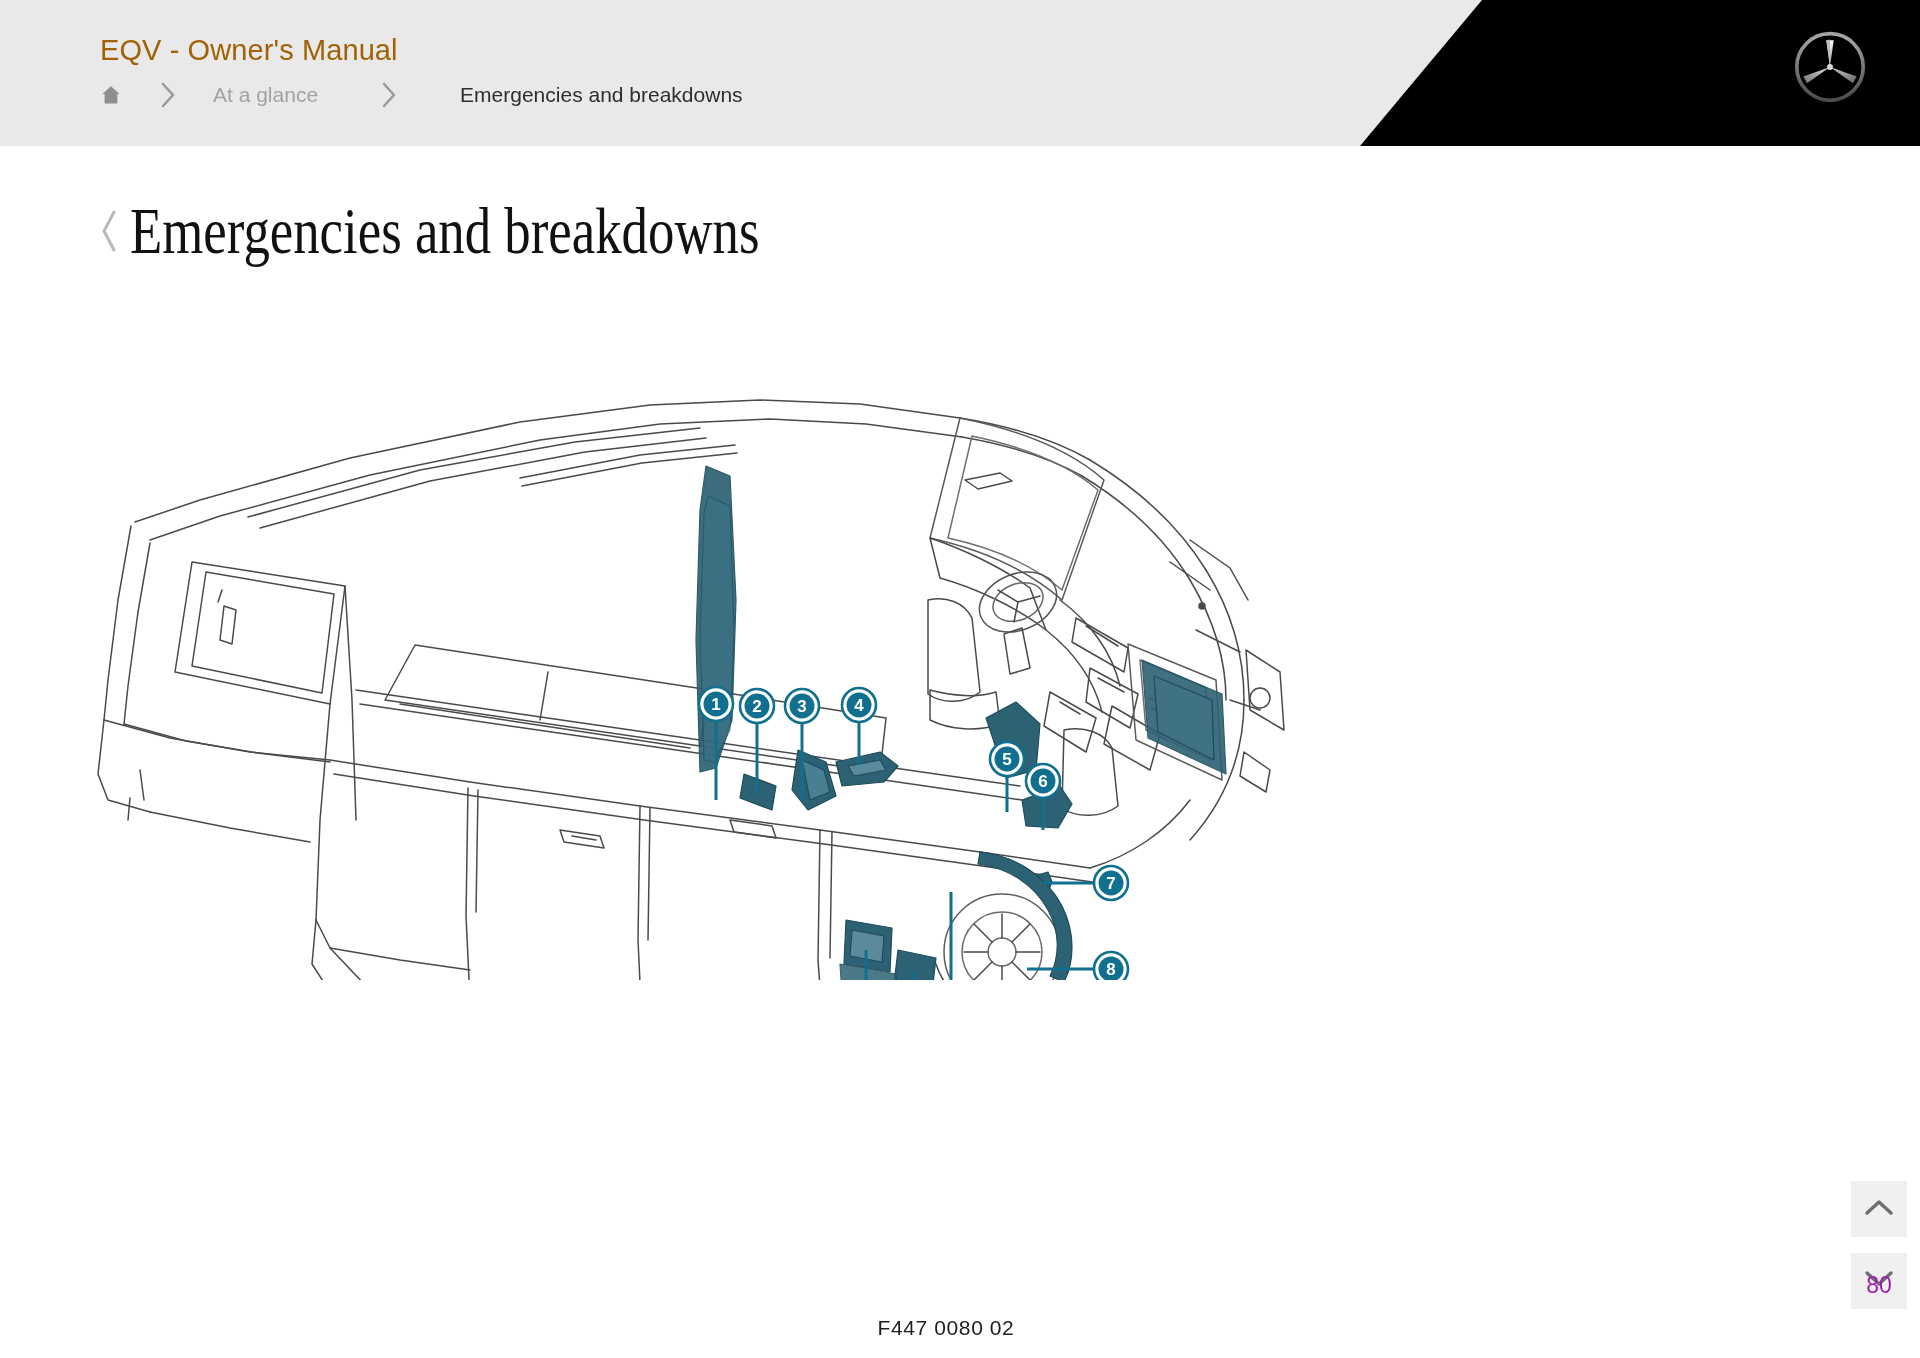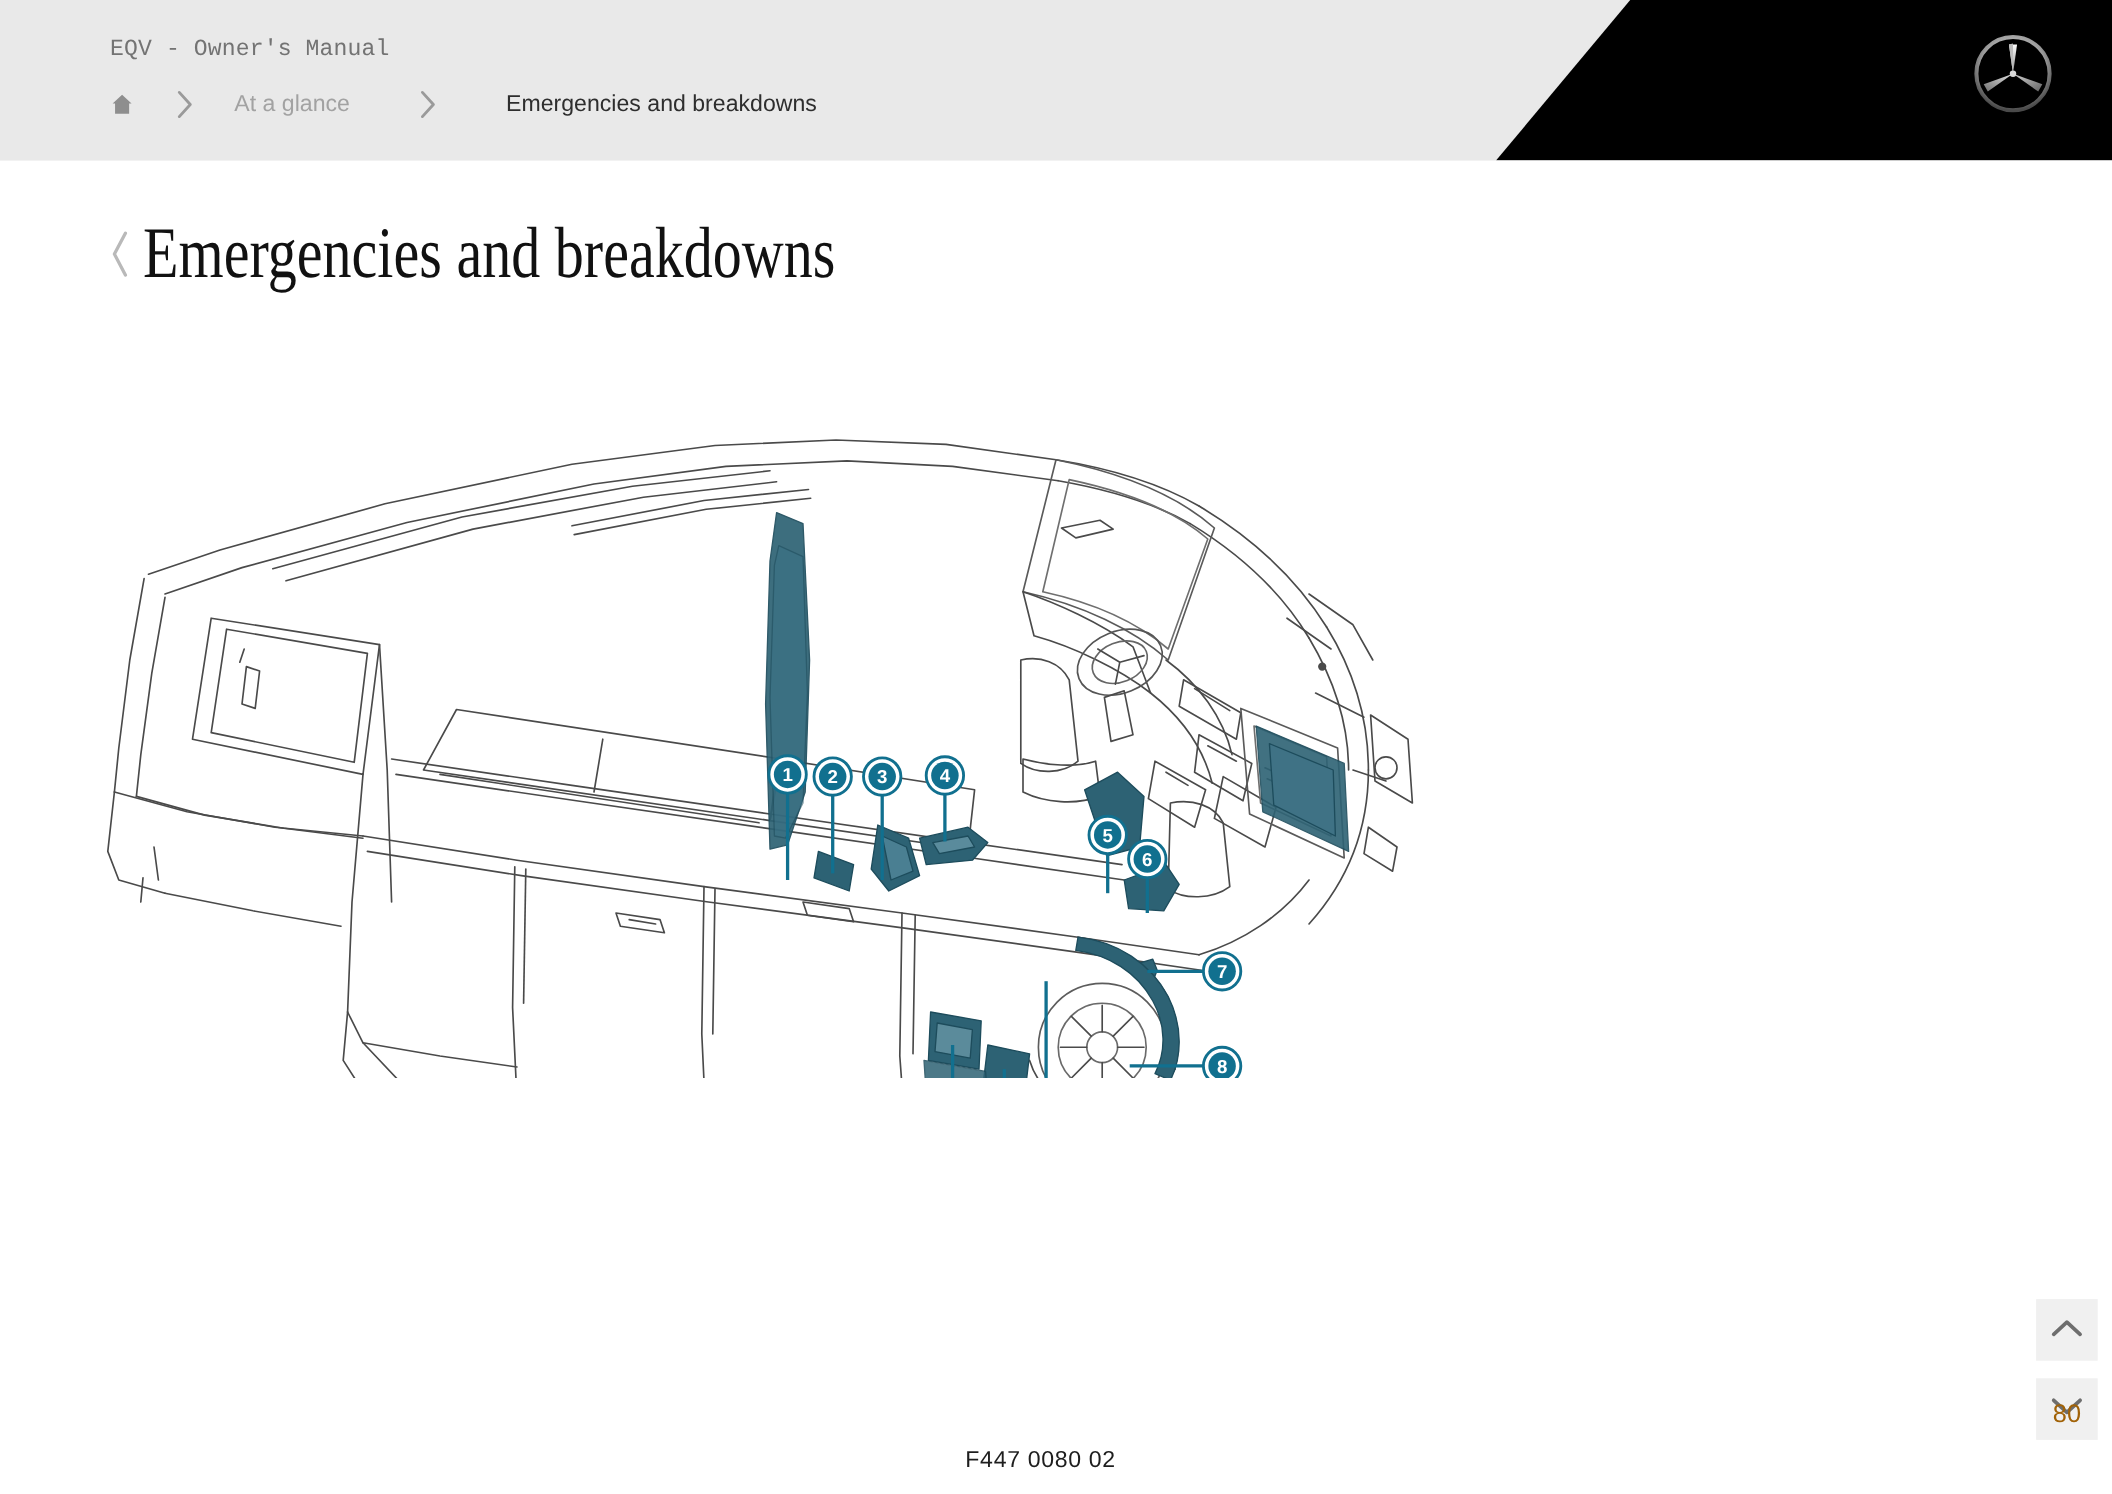--- a/index.html
+++ b/index.html
@@ -23,25 +23,24 @@
     top: 0; right: 0;
     width: 560px;
     height: 146px;
     background: #000000;
     clip-path: polygon(122px 0, 560px 0, 560px 146px, 0 146px);
   }
   .header-titlebar {
     position: absolute;
     left: 100px;
     top: 34px;
-    font-size: 21px;
-    color: #737373;
+    font-size: 29px;
+    color: #a16207;
     letter-spacing: 0.1px;
     white-space: nowrap;
-    font-family: Liberation Mono, monospace;
   }
   .breadcrumb {
     position: absolute;
     left: 99px;
     top: 80px;
     display: flex;
     align-items: center;
     gap: 18px;
     height: 30px;
   }
@@ -135,21 +134,21 @@
   .pagectl-down { top: 1253px; }
   .pagenum {
     position: absolute;
     right: 13px;
     top: 1253px;
     width: 56px; height: 56px;
     display: flex;
     align-items: center;
     justify-content: center;
     font-size: 23px;
-    color: #a16207;
+    color: #a21caf;
     pointer-events: none;
     padding-top: 8px;
   }
 </style>
 </head>
 <body>
 
 <div class="header">
 
   <div class="header-black"></div>

